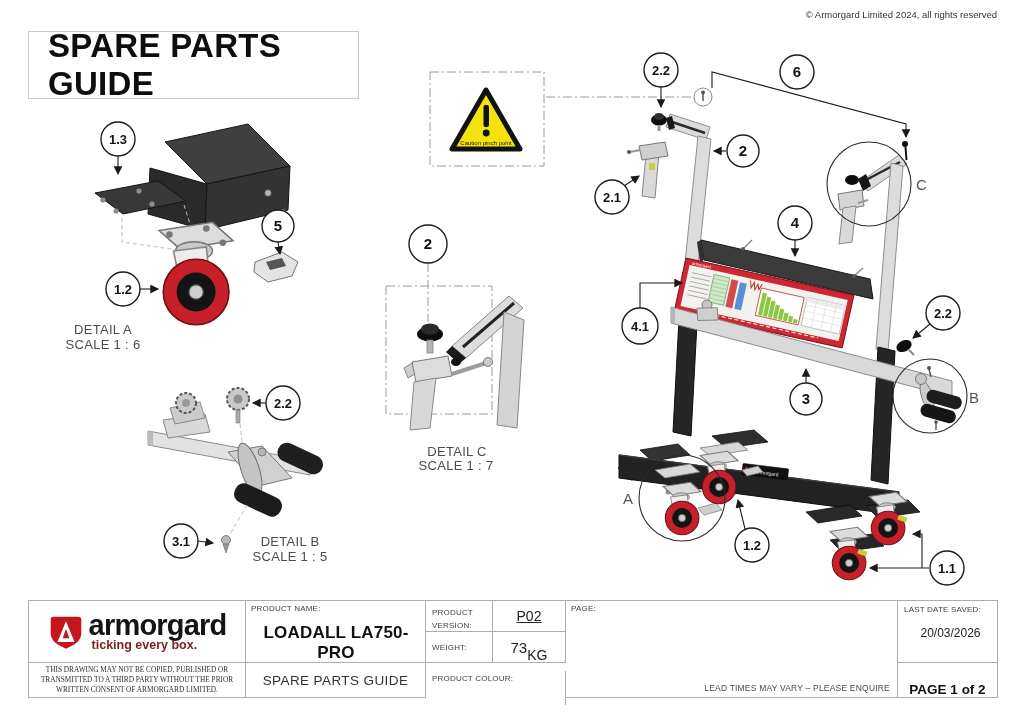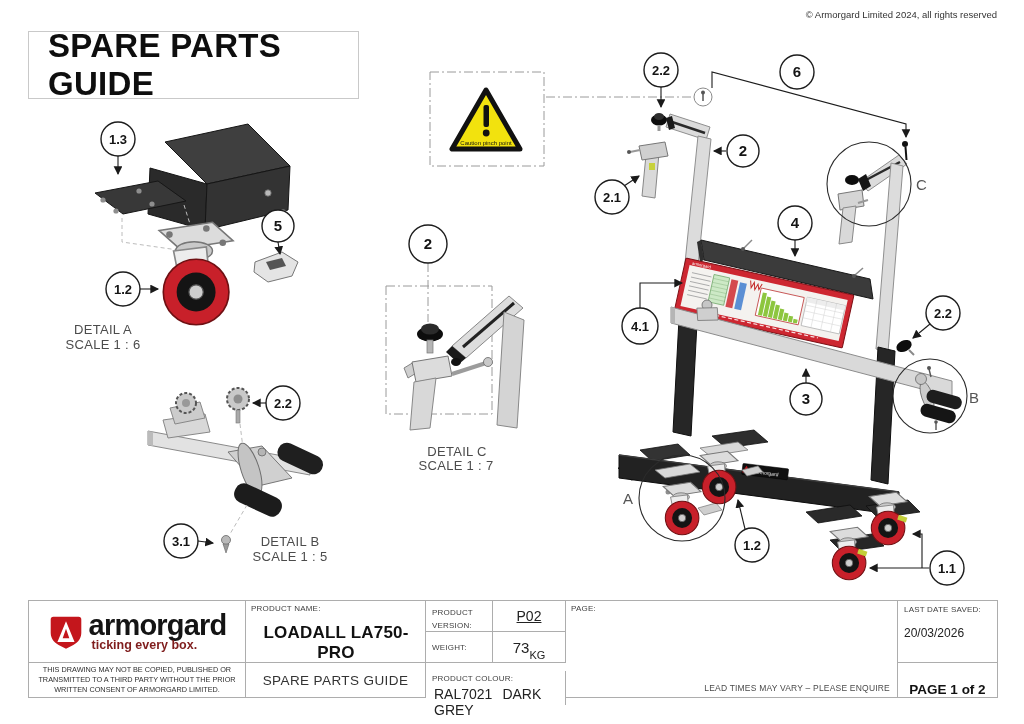--- a/index.html
+++ b/index.html
@@ -26,37 +26,37 @@
       border:1px solid #adadad;box-sizing:content-box;font-size:10px;}
   .cell{position:absolute;box-sizing:border-box;background:#fff;}
   .br{border-right:1px solid #adadad;} .bb{border-bottom:1px solid #adadad;}
   .lbl{font-size:8px;color:#3f3f3f;letter-spacing:.2px;}
   .c-logo{left:0;top:0;width:217px;height:62px;display:flex;align-items:center;justify-content:center;}
   .logo-row{display:flex;align-items:center;}
   .logo-txt{margin-left:5px;}
   .wordmark{font-size:29px;font-weight:800;letter-spacing:-.8px;color:#141414;line-height:1;}
   .tagline{font-size:12.5px;font-weight:700;color:#7f1d1d;margin-top:-2px;padding-left:3px;}
   .c-disc{left:0;top:62px;width:217px;height:34px;display:flex;align-items:center;justify-content:flex-end;
-          text-align:center;font-size:7.3px;color:#2e2e2e;line-height:1.35;padding:2px 6px;}
+          text-align:center;font-size:7.3px;color:#2e2e2e;line-height:1.35;padding:2px 6px;font-family:Liberation Serif, serif;}
   .c-name{left:217px;top:0;width:180px;height:62px;padding:3px 4px 0 5px;}
   .c-name .val{text-align:center;font-size:17px;font-weight:800;color:#111;margin-top:10px;letter-spacing:.2px;}
   .c-doc{left:217px;top:62px;width:180px;height:34px;display:flex;align-items:center;justify-content:center;
          font-size:13.5px;color:#333;letter-spacing:.4px;}
   .c-verlabel{left:397px;top:0;width:67px;height:31px;padding:4px 0 0 6px;line-height:1.3;}
   .c-verval{left:464px;top:0;width:73px;height:31px;display:flex;align-items:center;justify-content:center;font-size:14px;color:#222;text-decoration:underline;}
   .c-wtlabel{left:397px;top:31px;width:67px;height:31px;display:flex;align-items:center;padding-left:6px;}
   .c-wtval{left:464px;top:31px;width:73px;height:31px;display:flex;align-items:center;justify-content:center;font-size:15px;color:#222;}
-  .c-wtval .sub{font-size:11px;margin-top:15px;}
+  .c-wtval .sub{font-size:14px;margin-top:15px;}
   .c-colour{left:397px;top:70px;width:140px;height:34px;padding:3px 0 0 6px;}
   .c-colour .val{font-size:14px;color:#222;margin-top:3px;padding-left:2px;}
   .c-colour .val .gap{display:inline-block;width:10px;}
   .c-notes{left:537px;top:0;width:332px;height:96px;padding:3px 0 0 5px;}
   .lead-note{position:absolute;right:7px;bottom:4px;font-size:8.5px;color:#4a4a4a;letter-spacing:.2px;}
   .c-saved{left:869px;top:0;width:99px;height:62px;padding:4px 0 0 6px;}
-  .c-saved .val{font-size:12px;color:#222;margin-top:12px;}
+  .c-saved .val{text-align:center;font-size:12px;color:#222;margin-top:12px;}
   .c-page{left:869px;top:62px;width:99px;height:34px;display:flex;align-items:flex-end;justify-content:center;
           font-size:13.5px;font-weight:800;color:#111;}
 </style>
 </head>
 <body>
 
 <div class="copyright">© Armorgard Limited 2024, all rights reserved</div>
 
 <div class="title-box">
   <span class="t">SPARE PARTS GUIDE</span>
@@ -439,23 +439,20 @@
   </div>
   <div class="cell c-wtlabel br bb">
     <span class="lbl">WEIGHT:</span>
   </div>
   <div class="cell c-wtval br bb">
     <span>73</span>
       <span class="sub">KG</span>
   </div>
   <div class="cell c-colour br">
     <div class="lbl">PRODUCT COLOUR:</div>
-    <div class="val">
-      <span>RAL7021</span><span class="gap"></span><span>DARK GREY</span>
-    </div>
   </div>
   <div class="cell c-notes br">
     <div class="lbl">PAGE:</div>
     <div class="lead-note">LEAD TIMES MAY VARY – PLEASE ENQUIRE</div>
   </div>
   <div class="cell c-saved bb">
     <div class="lbl">LAST DATE SAVED:</div>
     <div class="val">20/03/2026</div>
   </div>
   <div class="cell c-page">

